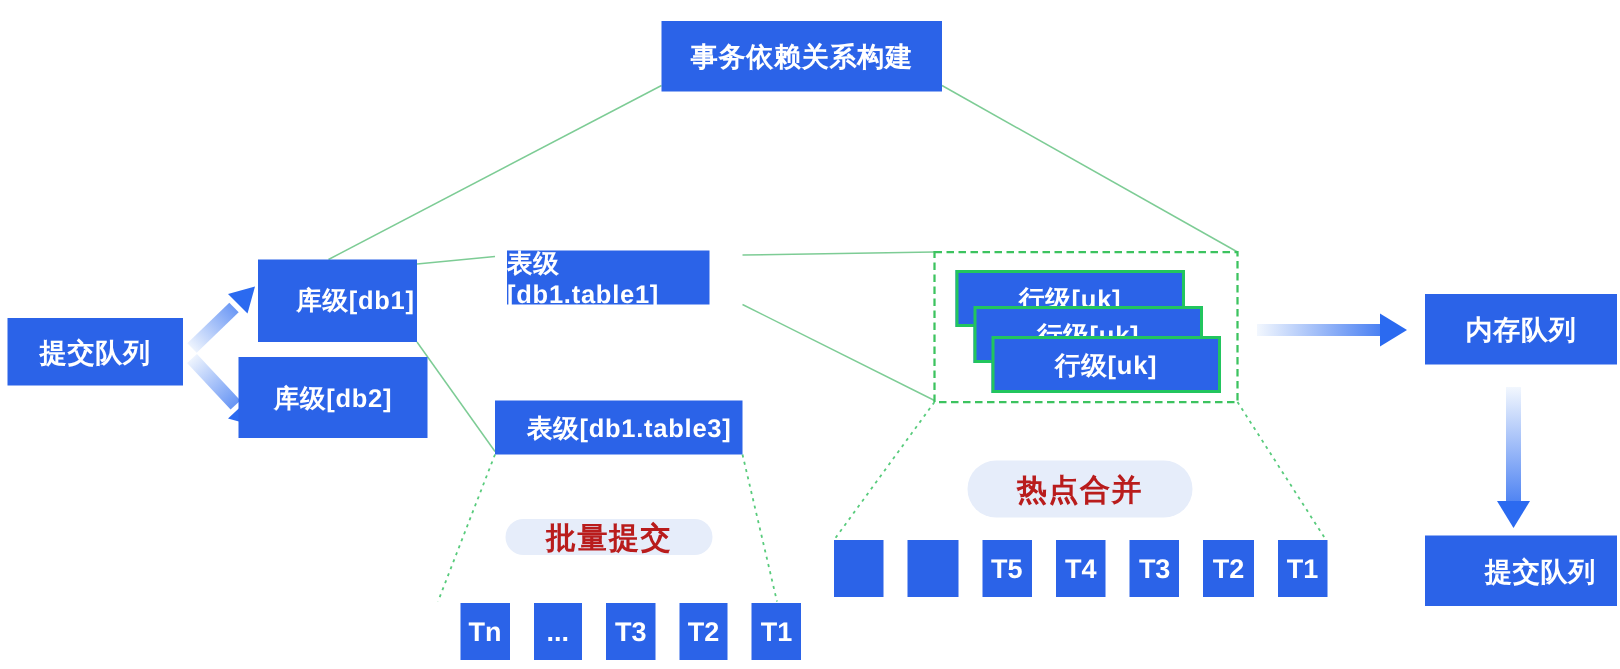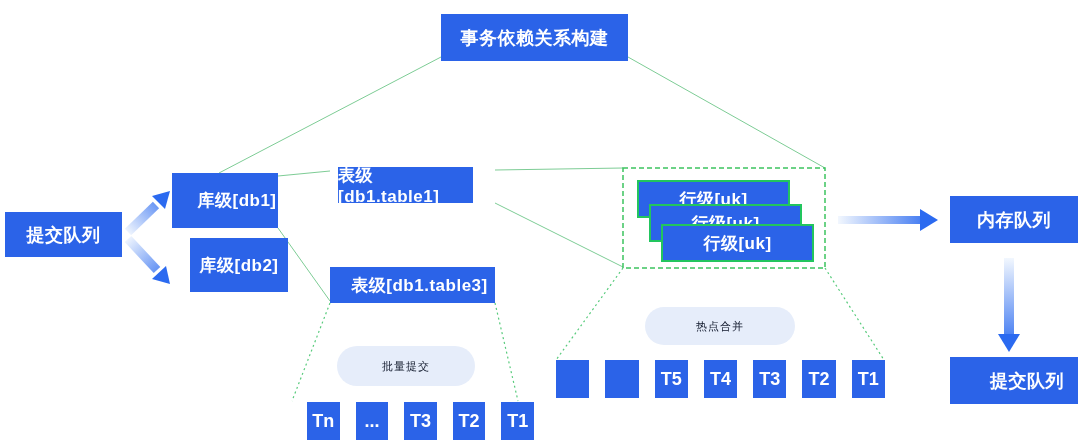--- a/index.html
+++ b/index.html
@@ -10,23 +10,23 @@
   .overlay{position:absolute;left:0;top:0;width:1080px;height:446px;z-index:1;}
   .node{
     position:absolute;z-index:2;background:var(--node-blue,#2B63E8);color:#fff;
     display:flex;align-items:center;justify-content:center;
     font-weight:700;letter-spacing:.5px;box-sizing:border-box;
   }
   .node.title{font-size:18px;}
   .node.small{font-size:17px;}
   .rowbox{border:2px solid #22c55e;}
   .pill{
-    position:absolute;z-index:2;background:var(--pill-bg,#E6EDFA);color:#0f172a;
+    position:absolute;z-index:2;background:var(--pill-bg,#E6EDFA);color:#b91c1c;
     display:flex;align-items:center;justify-content:center;
-    font-size:11px;font-weight:400;border-radius:999px;letter-spacing:1px;
+    font-size:20px;font-weight:700;border-radius:999px;letter-spacing:1px;
   }
   .queue{
     position:absolute;z-index:2;display:flex;gap:16px;
   }
   .queue .cell{
     flex:1;background:var(--node-blue,#2B63E8);color:#fff;
     display:flex;align-items:center;justify-content:center;
     font-size:18px;font-weight:700;
   }
 </style>
@@ -87,36 +87,36 @@
       <polygon points="998,334 1020,334 1009,352" fill="#2B6AF0"></polygon>
     </g>
   </svg>
 
   <div class="node title" style="left:441px;top:14px;width:187px;height:47px;">事务依赖关系构建</div>
 
   <div class="node title" style="left:5px;top:212px;width:117px;height:45px;">提交队列</div>
 
   <div class="node small" style="left:172px;top:173px;width:106px;height:55px;padding-left:24px;">库级[db1]</div>
 
-  <div class="node small" style="left:190px;top:238px;width:98px;height:54px;">库级[db2]</div>
+  <div class="node small" style="left:159px;top:238px;width:126px;height:54px;">库级[db2]</div>
 
   <div class="node small" style="left:338px;top:167px;width:135px;height:36px;">表级[db1.table1]</div>
 
 
   <div class="node small" style="left:330px;top:267px;width:165px;height:36px;padding-left:14px;">表级[db1.table3]</div>
 
   <div class="node small rowbox" style="left:637px;top:180px;width:153px;height:38px;z-index:2;">行级[uk]</div>
   <div class="node small rowbox" style="left:649px;top:204px;width:153px;height:38px;z-index:3;">行级[uk]</div>
   <div class="node small rowbox" style="left:661px;top:224px;width:153px;height:38px;z-index:4;">行级[uk]</div>
 
   <div class="node title" style="left:950px;top:196px;width:128px;height:47px;">内存队列</div>
 
   <div class="node title" style="left:950px;top:357px;width:128px;height:47px;padding-left:26px;">提交队列</div>
 
-  <div class="pill" style="left:337px;top:346px;width:138px;height:40px;">批量提交</div>
+  <div class="pill" style="left:337px;top:346px;width:138px;height:24px;">批量提交</div>
 
   <div class="pill" style="left:645px;top:307px;width:150px;height:38px;">热点合并</div>
 
   <div class="queue" style="left:291px;top:402px;width:227px;height:38px;margin-left:16px;">
     <div class="cell">Tn</div>
     <div class="cell">...</div>
     <div class="cell">T3</div>
     <div class="cell">T2</div>
     <div class="cell">T1</div>
   </div>

